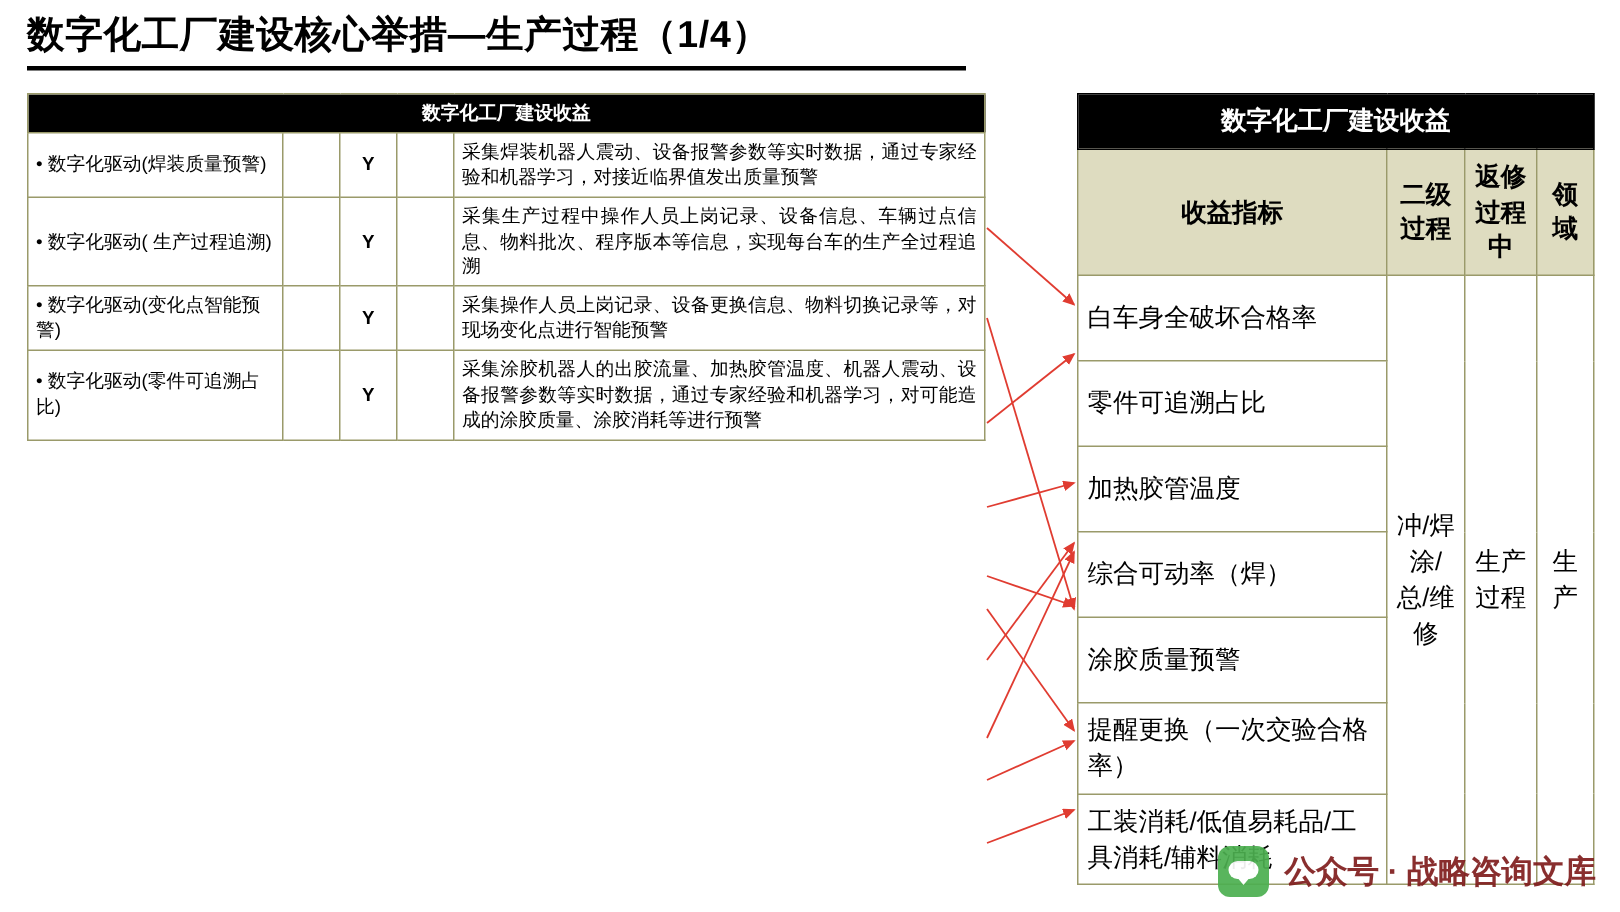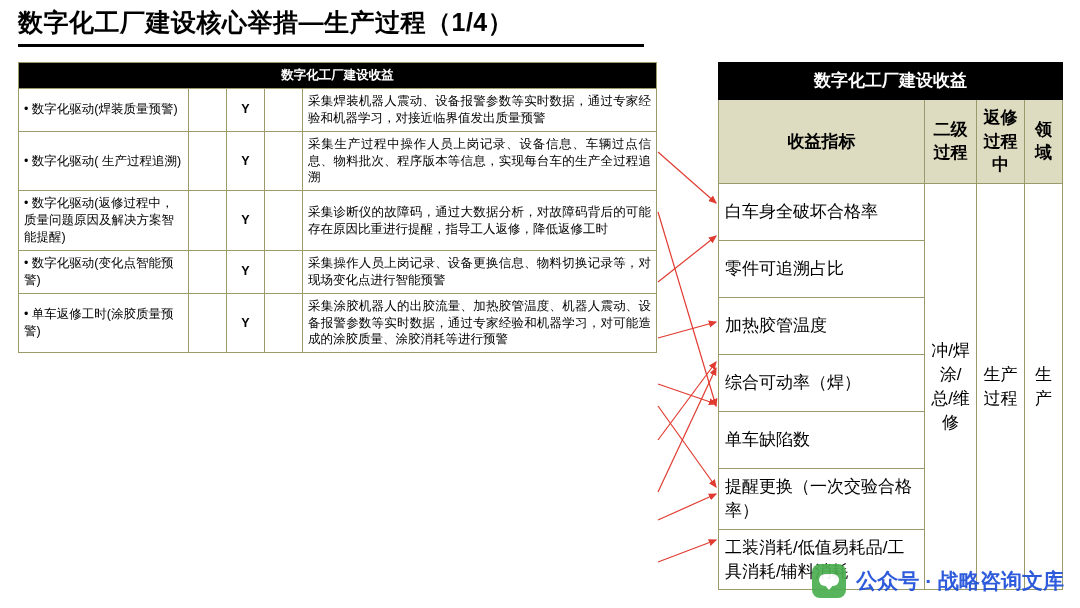--- a/index.html
+++ b/index.html
@@ -154,21 +154,21 @@
     position: absolute;
     left: 12px; top: 20px;
     width: 0; height: 0;
     border-left: 5px solid transparent;
     border-right: 5px solid transparent;
     border-top: 6px solid #fff;
   }
   .wm-text {
     font-size: 21px;
     font-weight: bold;
-    color: #1d4ed8;
+    color: #7f1d1d;
     white-space: nowrap;
   }
 </style>
 </head>
 <body>
 
 <div class="slide-title">数字化工厂建设核心举措—生产过程（1/4）</div>
 <div class="title-rule"></div>
 
 <table class="left-table">
@@ -192,35 +192,28 @@
       <td class="goal">采集焊装机器人震动、设备报警参数等实时数据，通过专家经验和机器学习，对接近临界值发出质量预警</td>
     </tr>
     <tr>
       <td class="measure-cell">• 数字化驱动( 生产过程追溯)</td>
       <td class="flag"></td>
       <td class="flag">Y</td>
       <td class="flag"></td>
       <td class="goal">采集生产过程中操作人员上岗记录、设备信息、车辆过点信息、物料批次、程序版本等信息，实现每台车的生产全过程追溯</td>
     </tr>
     <tr>
-      <td class="measure-cell">• 数字化驱动(返修过程中，质量问题原因及解决方案智能提醒)</td>
-      <td class="flag"></td>
-      <td class="flag">Y</td>
-      <td class="flag"></td>
-      <td class="goal">采集诊断仪的故障码，通过大数据分析，对故障码背后的可能存在原因比重进行提醒，指导工人返修，降低返修工时</td>
-    </tr>
-    <tr>
       <td class="measure-cell">• 数字化驱动(变化点智能预警)</td>
       <td class="flag"></td>
       <td class="flag">Y</td>
       <td class="flag"></td>
       <td class="goal">采集操作人员上岗记录、设备更换信息、物料切换记录等，对现场变化点进行智能预警</td>
     </tr>
     <tr>
-      <td class="measure-cell">• 单车返修工时(涂胶质量预警)</td>
+      <td class="measure-cell">• 数字化驱动(零件可追溯占比)</td>
       <td class="flag"></td>
       <td class="flag">Y</td>
       <td class="flag"></td>
       <td class="goal">采集涂胶机器人的出胶流量、加热胶管温度、机器人震动、设备报警参数等实时数据，通过专家经验和机器学习，对可能造成的涂胶质量、涂胶消耗等进行预警</td>
     </tr>
   </tbody>
 </table>
 
 <table class="right-table">
   <colgroup>
@@ -249,21 +242,21 @@
     <tr>
       <td class="benefit-name">零件可追溯占比</td>
     </tr>
     <tr>
       <td class="benefit-name">加热胶管温度</td>
     </tr>
     <tr>
       <td class="benefit-name">综合可动率（焊）</td>
     </tr>
     <tr>
-      <td class="benefit-name">单车缺陷数</td>
+      <td class="benefit-name">涂胶质量预警</td>
     </tr>
     <tr>
       <td class="benefit-name">提醒更换（一次交验合格率）</td>
     </tr>
     <tr>
       <td class="benefit-name">工装消耗/低值易耗品/工具消耗/辅料消耗</td>
     </tr>
   </tbody>
 </table>
 

